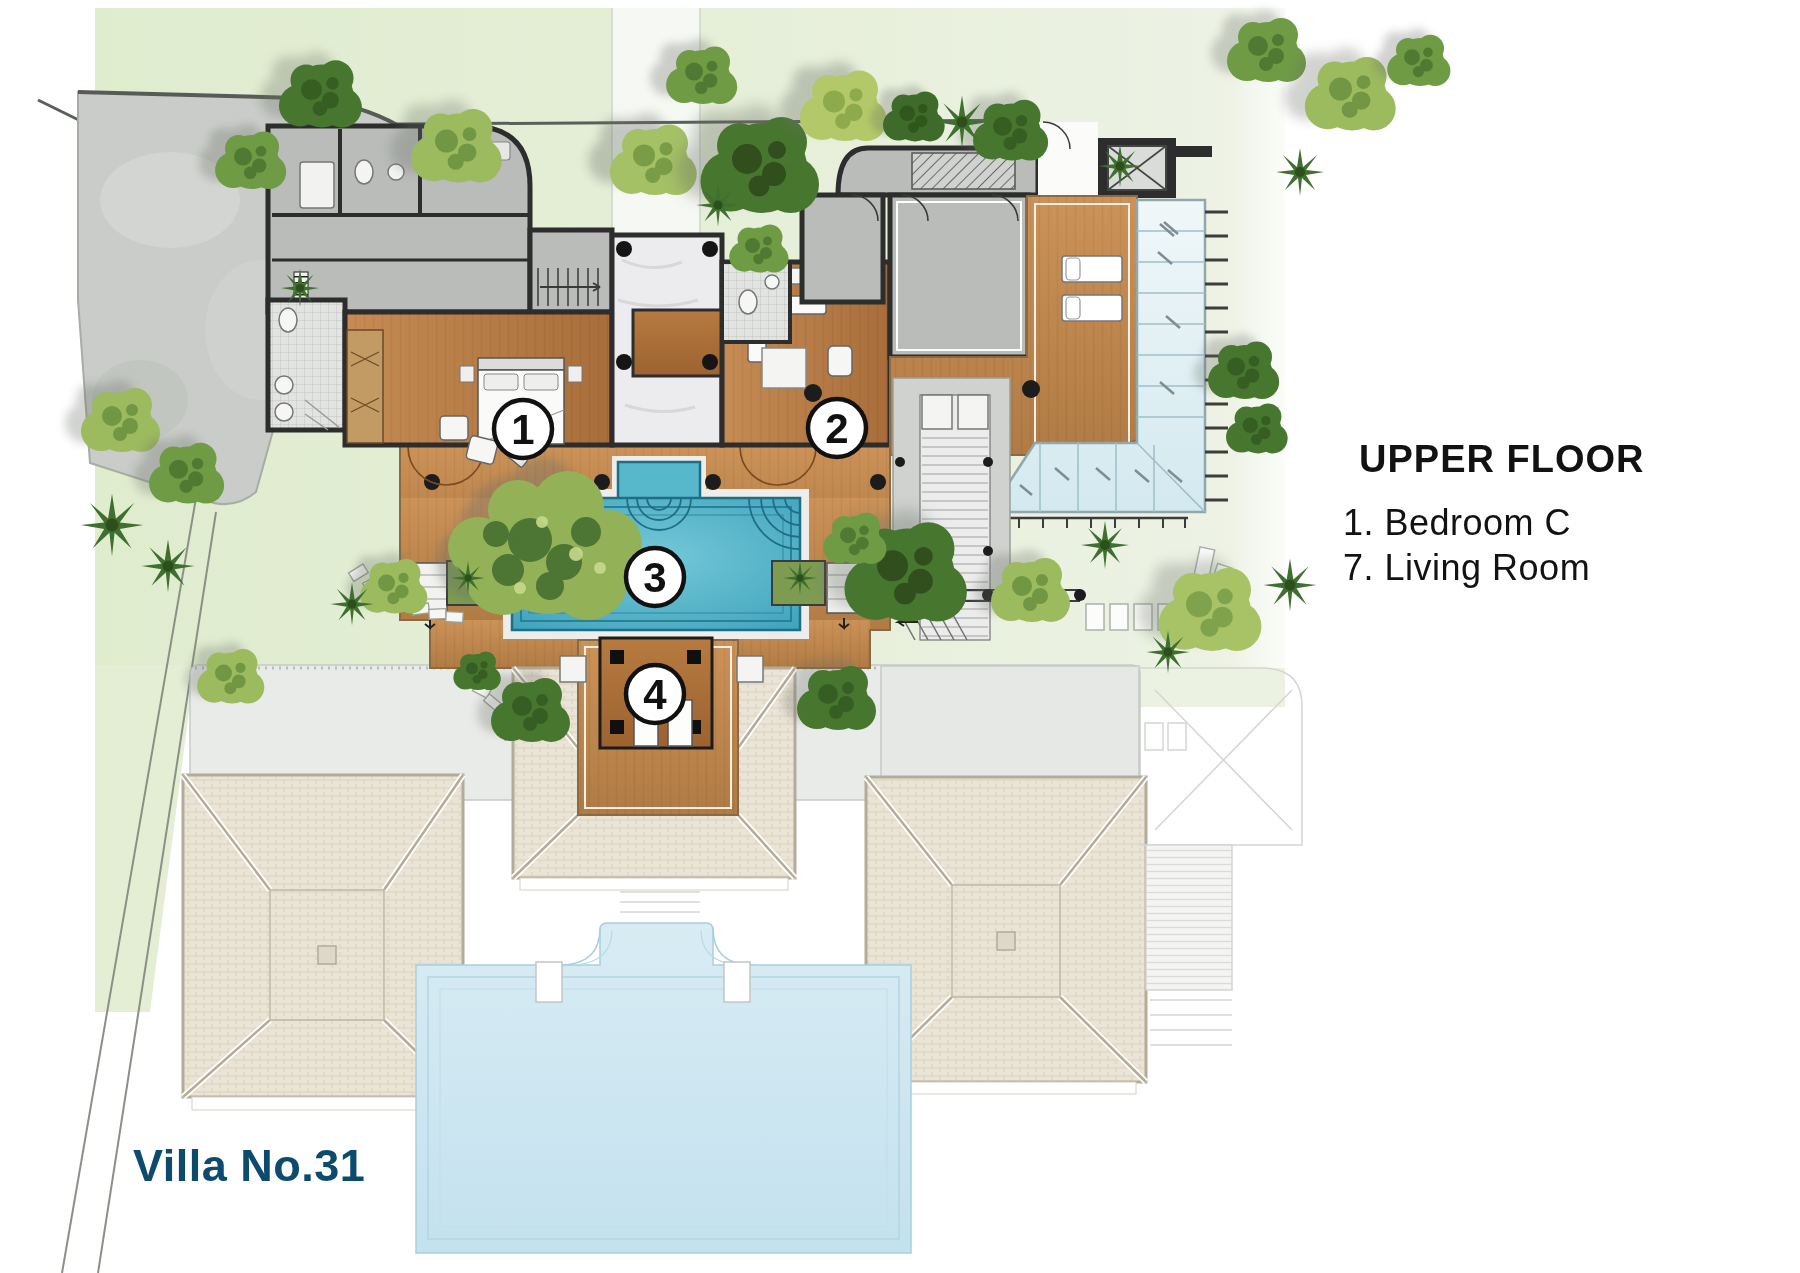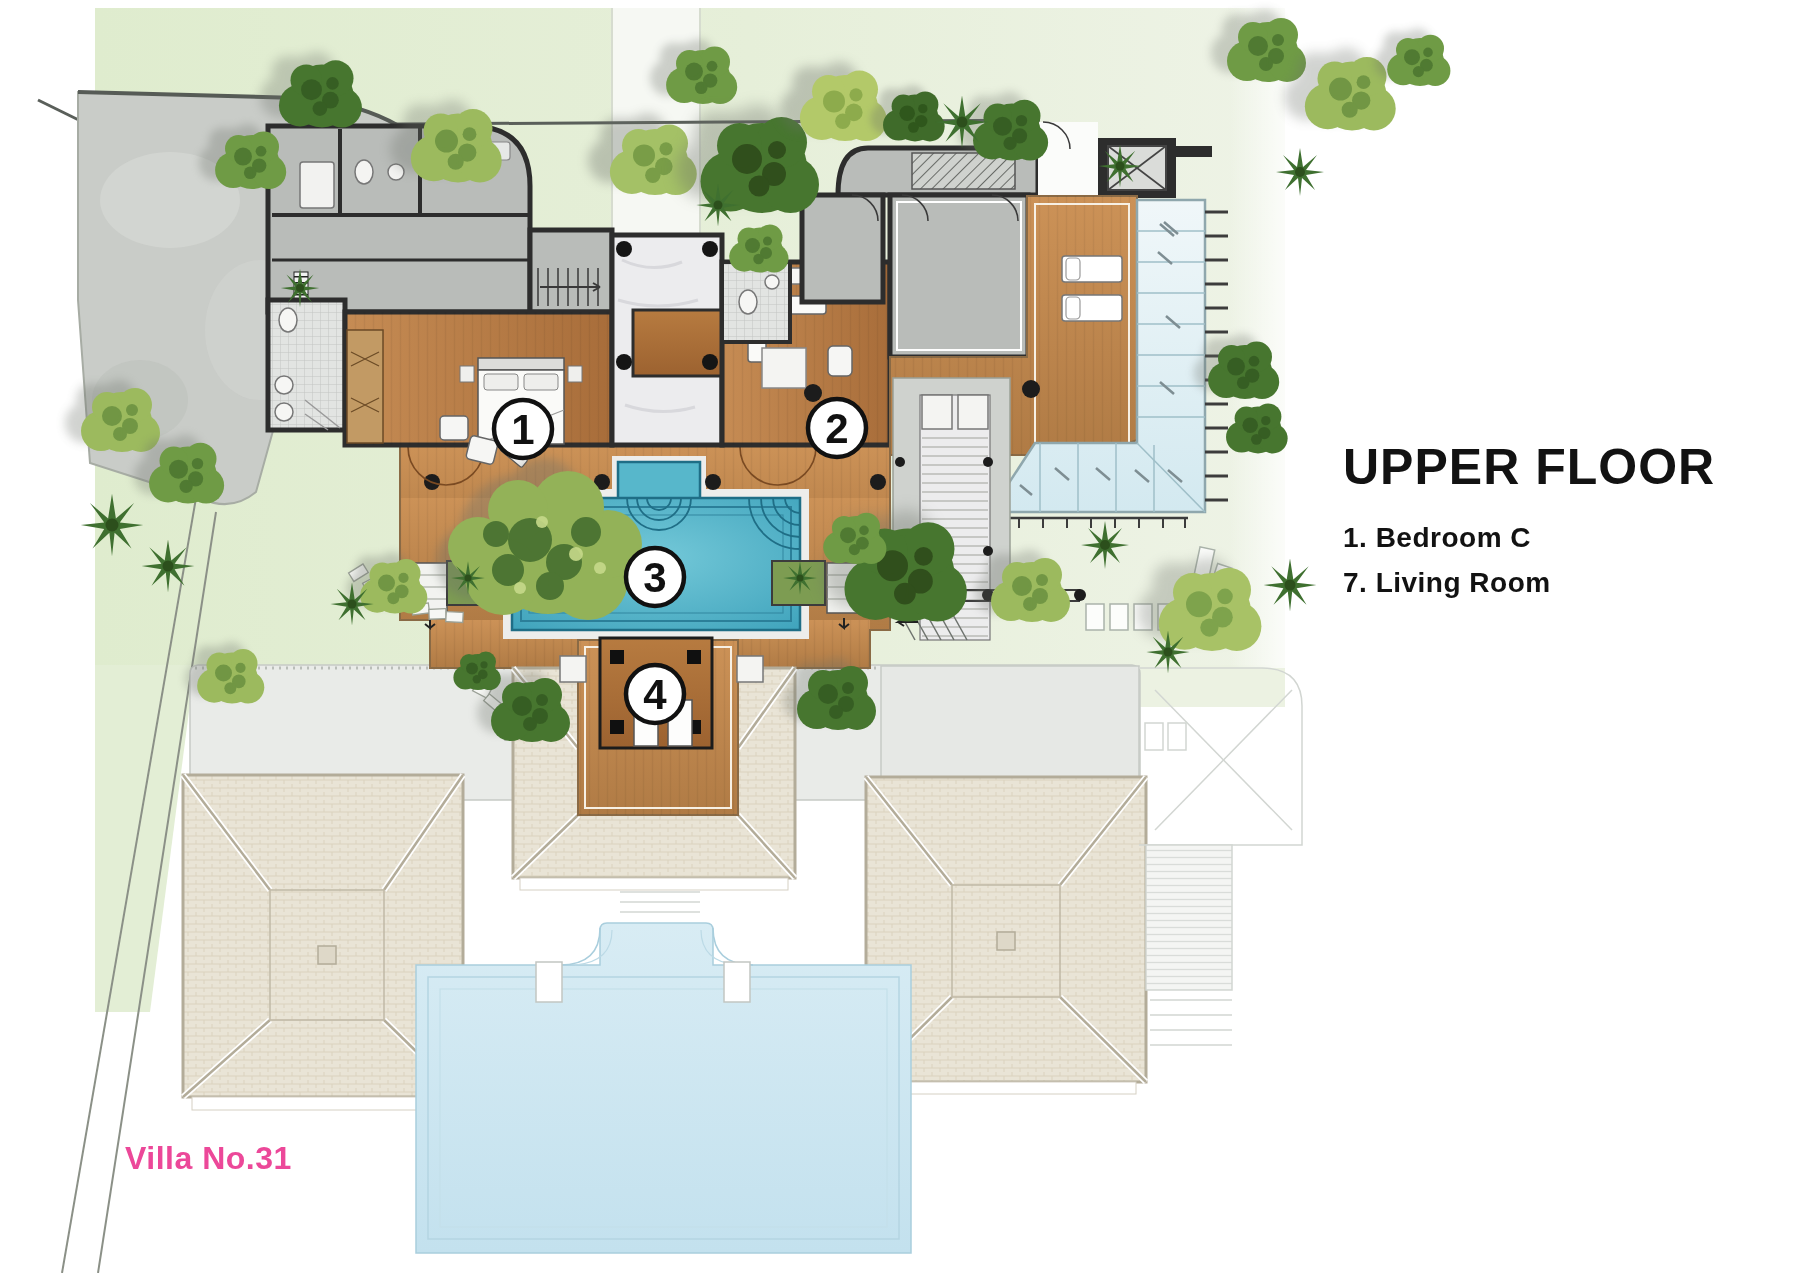--- a/index.html
+++ b/index.html
@@ -1,23 +1,23 @@
 <!DOCTYPE html>
 <html><head>
 <meta charset="utf-8">
 <style>
   html,body{margin:0;padding:0;background:#ffffff;}
   .page{position:relative;width:1800px;height:1273px;background:#ffffff;overflow:hidden;
         font-family:"Liberation Sans", sans-serif;}
   .plan-svg{position:absolute;left:0;top:0;}
   .legend{position:absolute;left:1343px;top:438px;color:#121212;}
-  .legend .legend-title{font-size:50px;font-weight:bold;letter-spacing:1px;margin:0 0 20px 0;}
-  .legend .legend-item{font-size:28px;line-height:44.5px;font-weight:700;letter-spacing:0.5px;}
+  .legend .legend-title{font-size:38px;font-weight:bold;letter-spacing:1px;margin:0 0 20px 16px;}
+  .legend .legend-item{font-size:36px;line-height:44.5px;font-weight:400;letter-spacing:0.5px;}
   .footer{position:absolute;left:125px;top:1140px;}
-  .footer .villa-title{font-size:32px;font-weight:bold;color:#ec4899;margin:0 0 24px 0;letter-spacing:0.5px;}
+  .footer .villa-title{font-size:45px;font-weight:bold;color:#0c4a6e;margin:0 0 24px 8px;letter-spacing:0.5px;}
   .footer .villa-subtitle{font-size:37px;color:#9b9176;letter-spacing:1px;}
   text.marker-num{font-family:"Liberation Sans",sans-serif;font-size:42px;font-weight:bold;fill:#111;}
 </style>
 </head>
 <body>
 
 <div class="page">
 
 <svg class="plan-svg" width="1800" height="1273" viewBox="0 0 1800 1273" xmlns="http://www.w3.org/2000/svg">
 <defs>

